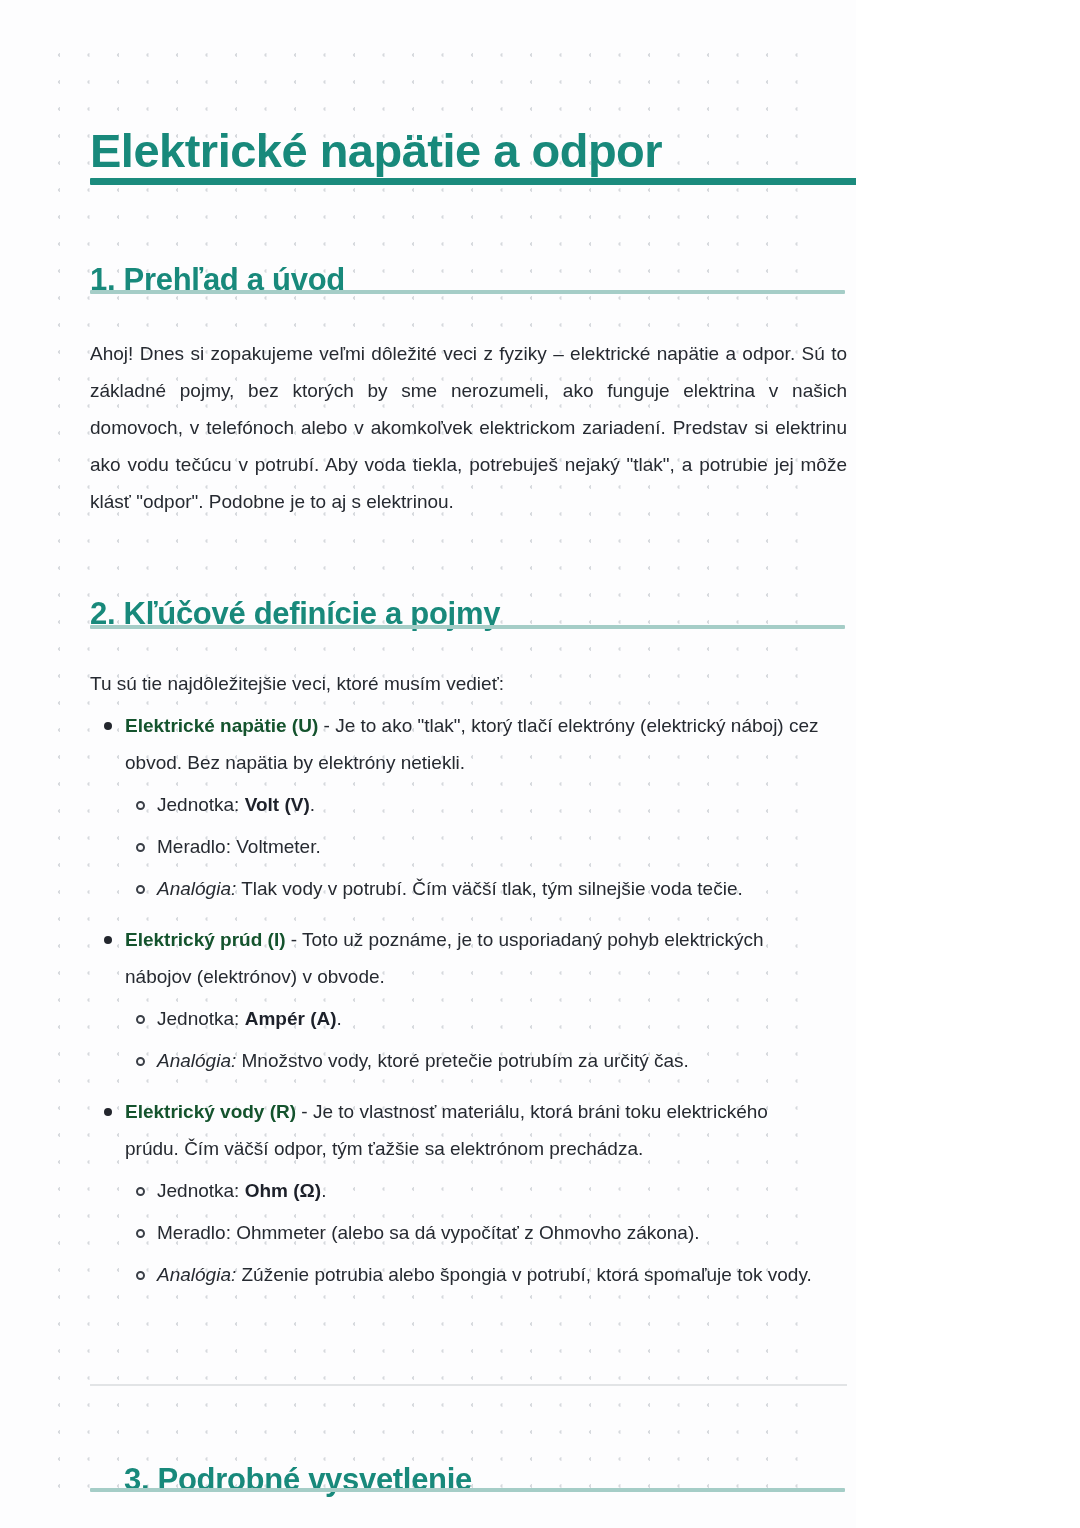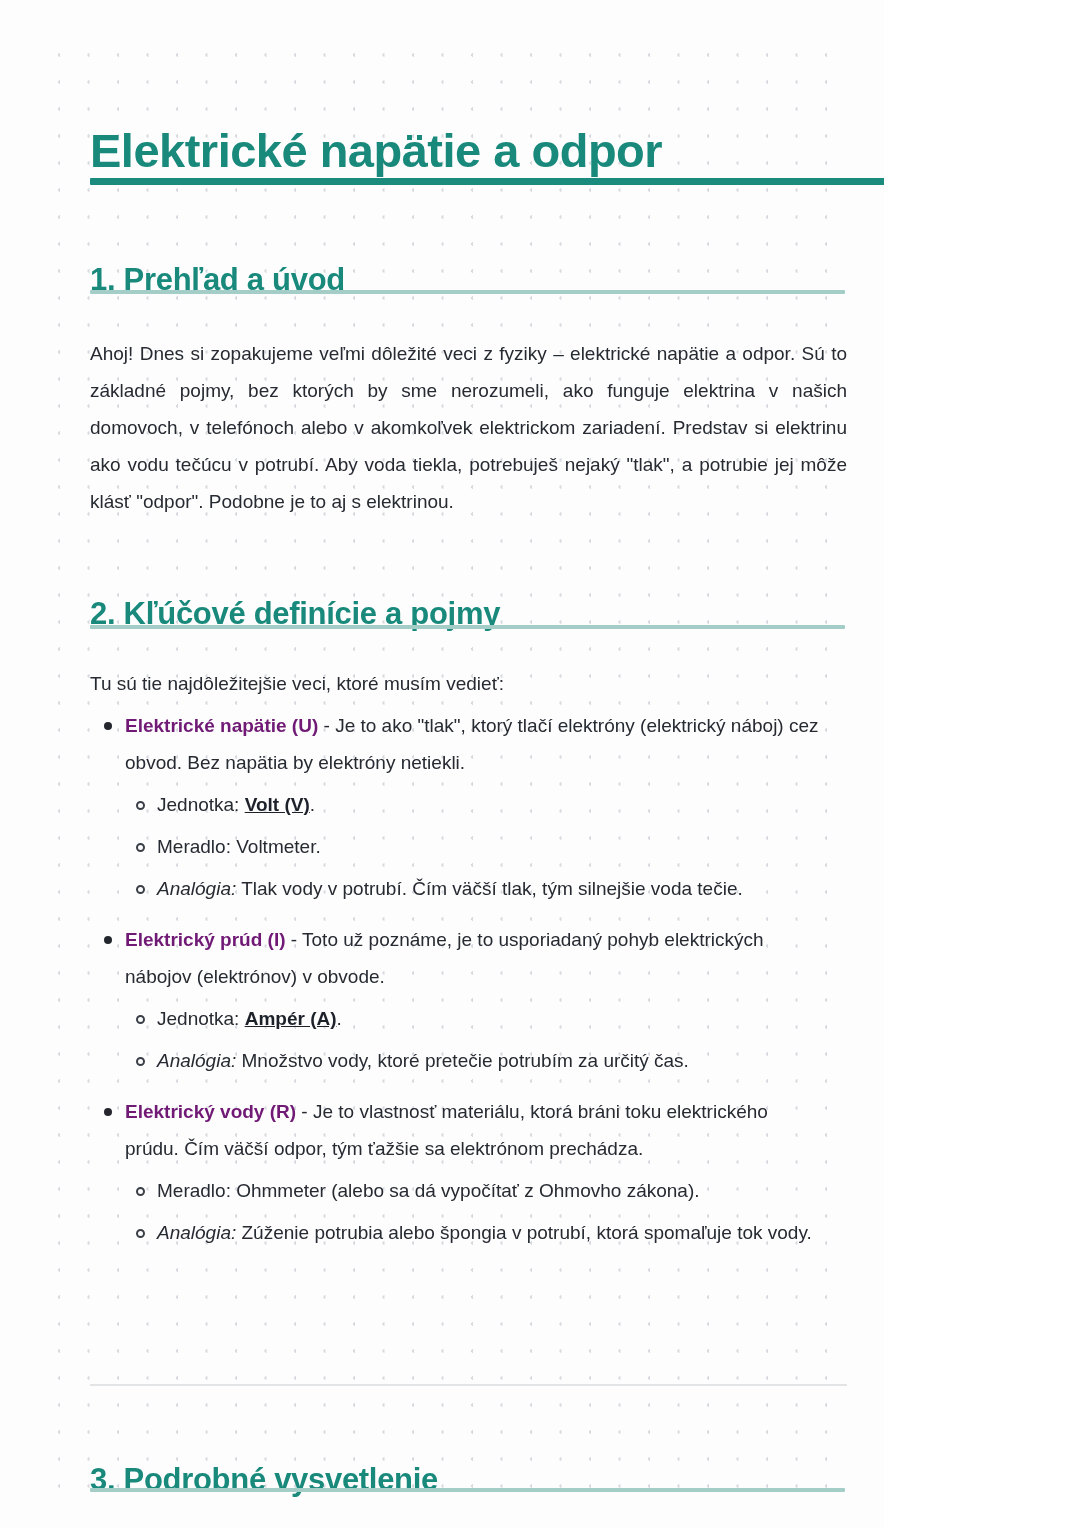--- a/index.html
+++ b/index.html
@@ -1,21 +1,20 @@
 <!DOCTYPE html>
 <html><head>
 <meta charset="utf-8">
 <style>
   html,body { margin:0; padding:0; background:#ffffff; }
   .page {
     position:relative; width:856px; height:1528px;
     background:#fdfdfe; overflow:hidden;
     font-family:"Liberation Sans","DejaVu Sans",sans-serif;
     color:#262a31;
-    padding-left:28px;
   }
   
   .side-band {
     position:absolute; left:976px; top:50px; width:51px; height:1426px;
     background:#e9f4f1; border-left:4px solid #b9d8d2;
   }
   
   .dot-grid {
     position:absolute; left:56px; top:50px; right:49px; bottom:38px;
     background-image:radial-gradient(1.1px 2.6px at 3px 5px, #d6d9dd 75%, rgba(255,255,255,0) 76%);
@@ -33,21 +32,21 @@
     position:absolute; left:90px; top:178px; width:847px; height:7px;
     background:#1b8b7d; border-radius:1px;
   }
   .h2 {
     position:absolute; left:90px;
     font-size:31px; font-weight:800; letter-spacing:-0.3px;
     color:#18897b; white-space:nowrap;
   }
   .h2-s1 { top:236px; }
   .h2-s2 { top:570px; }
-  .h2-s3 { top:1436px; }
+  .h2-s3 { top:1436px;margin-left:34px; }
   .hr-light {
     position:absolute; left:90px; width:755px; height:4px;
     background:#a5cdc7; border-radius:1px;
   }
   .hr-s1 { top:290px; }
   .hr-s2 { top:625px; }
   .hr-s3 { top:1488px; }
 
   .paragraph {
     position:absolute; left:90px; top:316px; width:757px;
@@ -59,28 +58,28 @@
   }
 
   .def-list { position:absolute; left:90px; top:707px; width:762px; font-size:19px; }
   .def-item { margin-bottom:14px; }
   .def-lead { display:flex; align-items:flex-start; }
   .bullet-l1 {
     flex:0 0 auto; width:8px; height:8px; border-radius:50%;
     background:#23262d; margin:15px 13px 0 14px;
   }
   .def-lead-text { line-height:37px; width:700px; }
-  .term { font-weight:bold; color:#701a75; }
+  .term { font-weight:bold; color:#14532d; }
   .sub-item { display:flex; align-items:flex-start; margin-top:5px; }
   .bullet-l2 {
     flex:0 0 auto; width:5px; height:5px; border-radius:50%;
     background:transparent; border:2px solid #3a3f47; margin:15px 12px 0 46px;
   }
   .sub-text { line-height:37px; width:690px; }
-  .bold { font-weight:bold; color:#1d212a;text-decoration:underline; }
+  .bold { font-weight:bold; color:#1d212a; }
   .italic { font-style:italic; }
 
   .divider {
     position:absolute; left:90px; top:1384px; width:757px; height:2px;
     background:#e2e4e6;
   }
   .watermark {
     position:absolute; left:888px; top:1444px;
     font-size:15px; color:#701a75; white-space:nowrap;
   }
@@ -143,20 +142,24 @@
         </div>
       </div>
 
       <div class="def-item">
         <div class="def-lead">
           <span class="bullet-l1"></span>
           <div class="def-lead-text"><span class="term">Elektrický vody (R)</span><span> - Je to vlastnosť materiálu, ktorá bráni toku elektrického prúdu. Čím väčší odpor, tým ťažšie sa elektrónom prechádza.</span></div>
         </div>
         <div class="sub-item">
           <span class="bullet-l2"></span>
+          <div class="sub-text"><span>Jednotka: </span><span class="bold">Ohm (Ω)</span><span>.</span></div>
+        </div>
+        <div class="sub-item">
+          <span class="bullet-l2"></span>
           <div class="sub-text">Meradlo: Ohmmeter (alebo sa dá vypočítať z Ohmovho zákona).</div>
         </div>
         <div class="sub-item">
           <span class="bullet-l2"></span>
           <div class="sub-text"><span class="italic">Analógia:</span><span> Zúženie potrubia alebo špongia v potrubí, ktorá spomaľuje tok vody.</span></div>
         </div>
       </div>
 
     </div>
 

